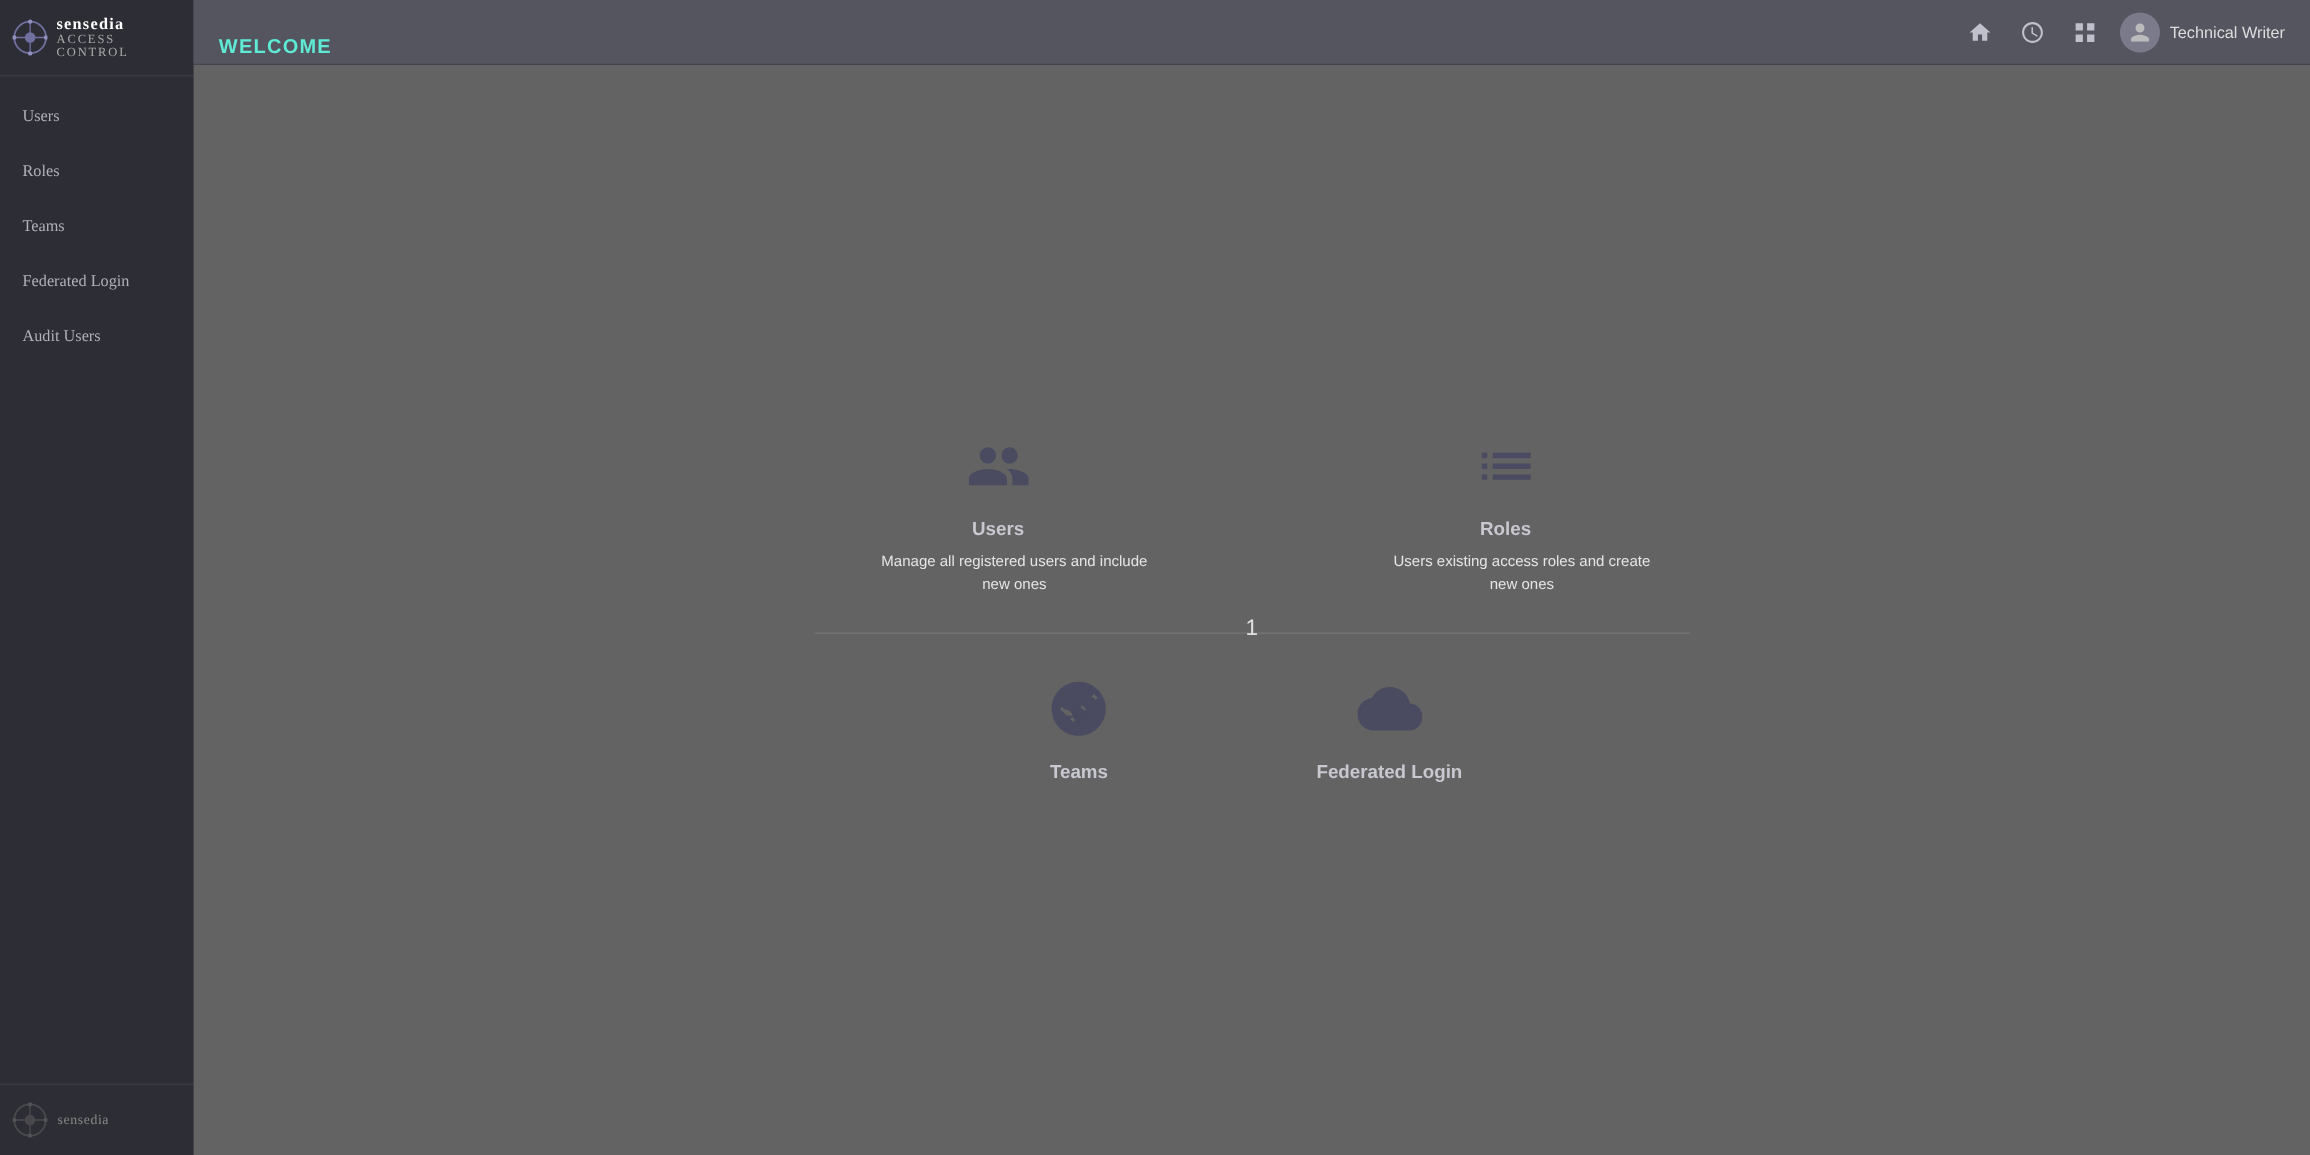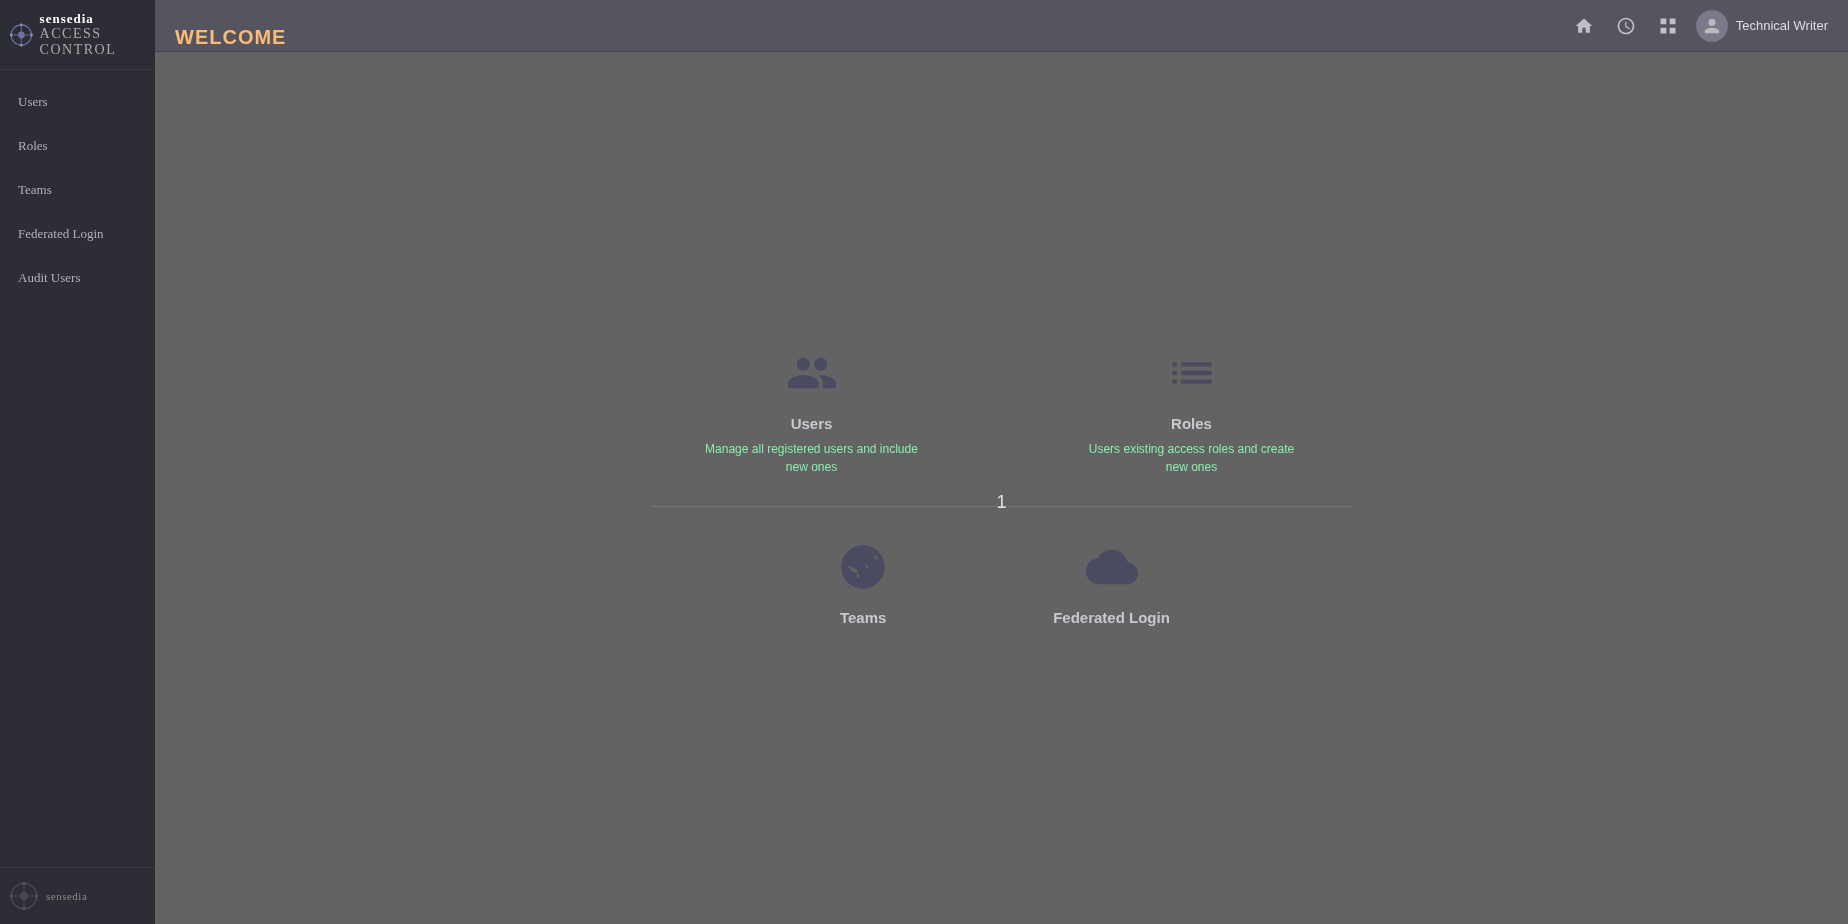--- a/index.html
+++ b/index.html
@@ -50,21 +50,21 @@
 
     .logo-sensedia {
       font-size: 13px;
       font-weight: 700;
       color: #ffffff;
       letter-spacing: 1px;
       text-transform: lowercase;
     }
 
     .logo-subtitle {
-      font-size: 14px;
+      font-size: 10px;
       color: #aaaaaa;
       letter-spacing: 1.5px;
       text-transform: uppercase;
     }
 
     #sidebar-nav {
       flex: 1;
       display: flex;
       flex-direction: column;
       padding: 10px 0;
@@ -112,23 +112,23 @@
       height: 52px;
       background: #555560;
       display: flex;
       align-items: center;
       justify-content: space-between;
       padding: 0 20px 0 20px;
       border-bottom: 1px solid rgba(0,0,0,0.2);
     }
 
     #page-title {
-      font-size: 20px;
+      font-size: 16px;
       font-weight: 600;
-      color: #fdba74;
+      color: #5eead4;
       letter-spacing: 1px;
       margin-top: 24px;
     }
 
     #topbar-actions {
       display: flex;
       align-items: center;
       gap: 14px;
     }
 
@@ -203,23 +203,24 @@
 
     .card-title {
       font-size: 15px;
       font-weight: 600;
       color: #c8c8d0;
       margin-bottom: 8px;
     }
 
     .card-desc {
       font-size: 12px;
-      color: #86efac;
+      color: #e5e5e5;
       line-height: 1.5;
       max-width: 220px;
+      margin-left: 26px;
     }
 
     
     .row-separator {
       width: 700px;
       height: 1px;
       background: rgba(255,255,255,0.12);
       margin: 10px 0;
       position: relative;
     }

